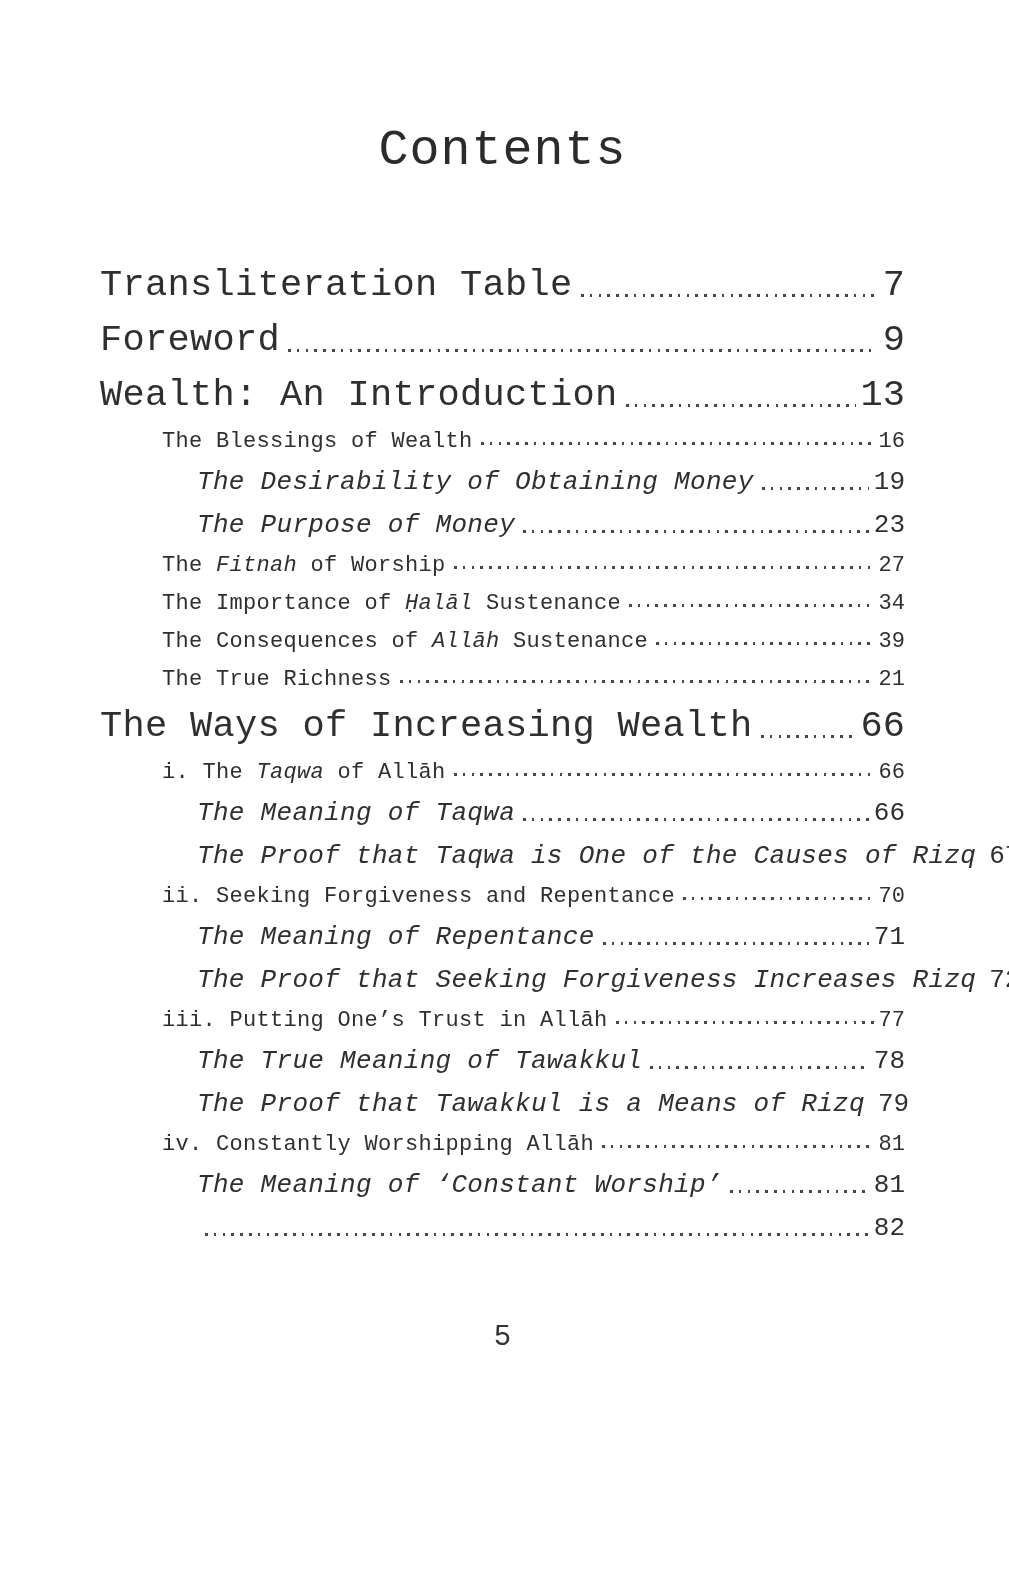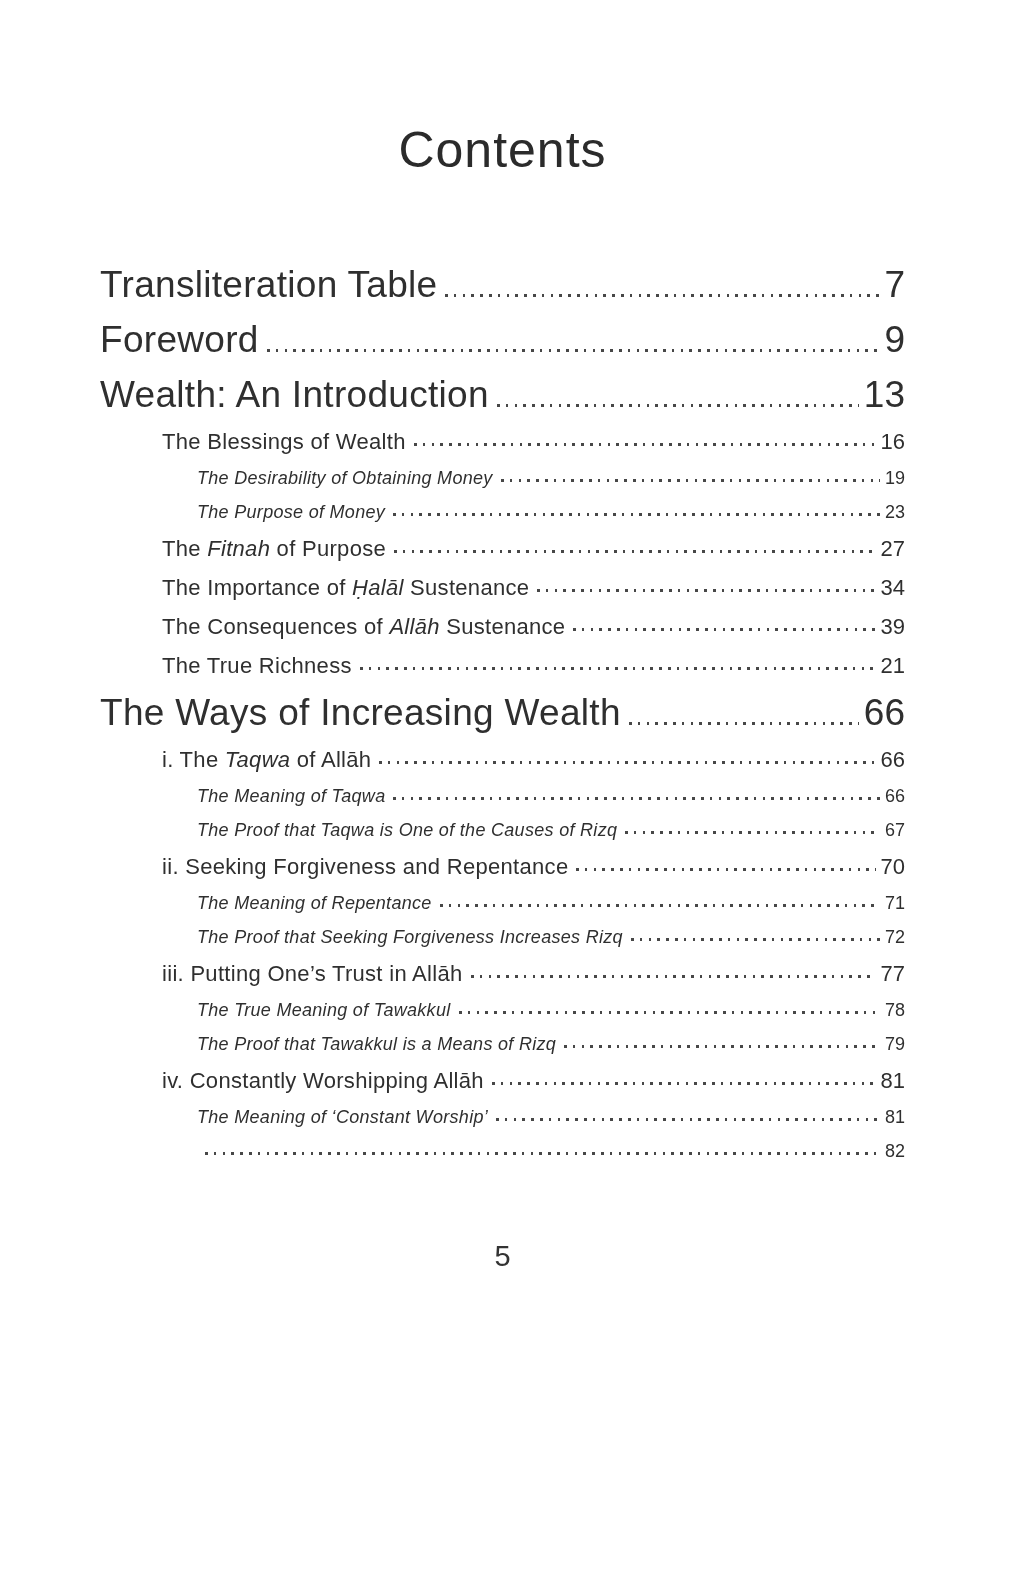--- a/index.html
+++ b/index.html
@@ -6,21 +6,21 @@
     margin: 0;
     padding: 0;
     background: #ffffff;
   }
   .page {
     position: relative;
     width: 1009px;
     height: 1570px;
     background: #ffffff;
     color: #2f2f2f;
-    font-family: Liberation Sans, sans-serif;
+    font-family: Liberation Mono, monospace;
     box-sizing: border-box;
     padding: 0 104px 4px 100px;
     overflow: hidden;
   }
   .doc-title {
     margin: 122px 0 0 0;
     font-size: 50px;
     font-weight: normal;
     text-align: center;
     letter-spacing: 1px;
@@ -35,21 +35,21 @@
     align-items: center;
     margin-bottom: 13px;
     white-space: nowrap;
   }
   .toc-row .entry-title {
     flex: 0 0 auto;
     letter-spacing: 0.3px;
   }
   .lvl-0 { font-size: 37px; }
   .lvl-1 { font-size: 22px; padding-left: 62px; }
-  .lvl-2 { font-size: 18px; padding-left: 97px; }
+  .lvl-2 { font-size: 26px; padding-left: 97px; }
   .it { font-style: italic; }
   .leader {
     flex: 1 1 auto;
     height: 3px;
     align-self: flex-end;
     margin: 0 5px 9px 8px;
     background-image: repeating-linear-gradient(
       to right,
       #474747 0px, #474747 2.6px,
       transparent 2.6px, transparent 8.8px
@@ -97,21 +97,21 @@
         <span class="entry-title"><span class="it">The Desirability of Obtaining Money</span></span>
         <span class="leader"></span>
         <span class="pagenum">19</span>
       </div>
       <div class="toc-row lvl-2">
         <span class="entry-title"><span class="it">The Purpose of Money</span></span>
         <span class="leader"></span>
         <span class="pagenum">23</span>
       </div>
       <div class="toc-row lvl-1">
-        <span class="entry-title"><span>The </span><span class="it">Fitnah</span><span> of Purpose</span></span>
+        <span class="entry-title"><span>The </span><span class="it">Fitnah</span><span> of Worship</span></span>
         <span class="leader"></span>
         <span class="pagenum">27</span>
       </div>
       <div class="toc-row lvl-1">
         <span class="entry-title"><span>The Importance of </span><span class="it">Ḥalāl</span><span> Sustenance</span></span>
         <span class="leader"></span>
         <span class="pagenum">34</span>
       </div>
       <div class="toc-row lvl-1">
         <span class="entry-title"><span>The Consequences of </span><span class="it">Allāh</span><span> Sustenance</span></span>

